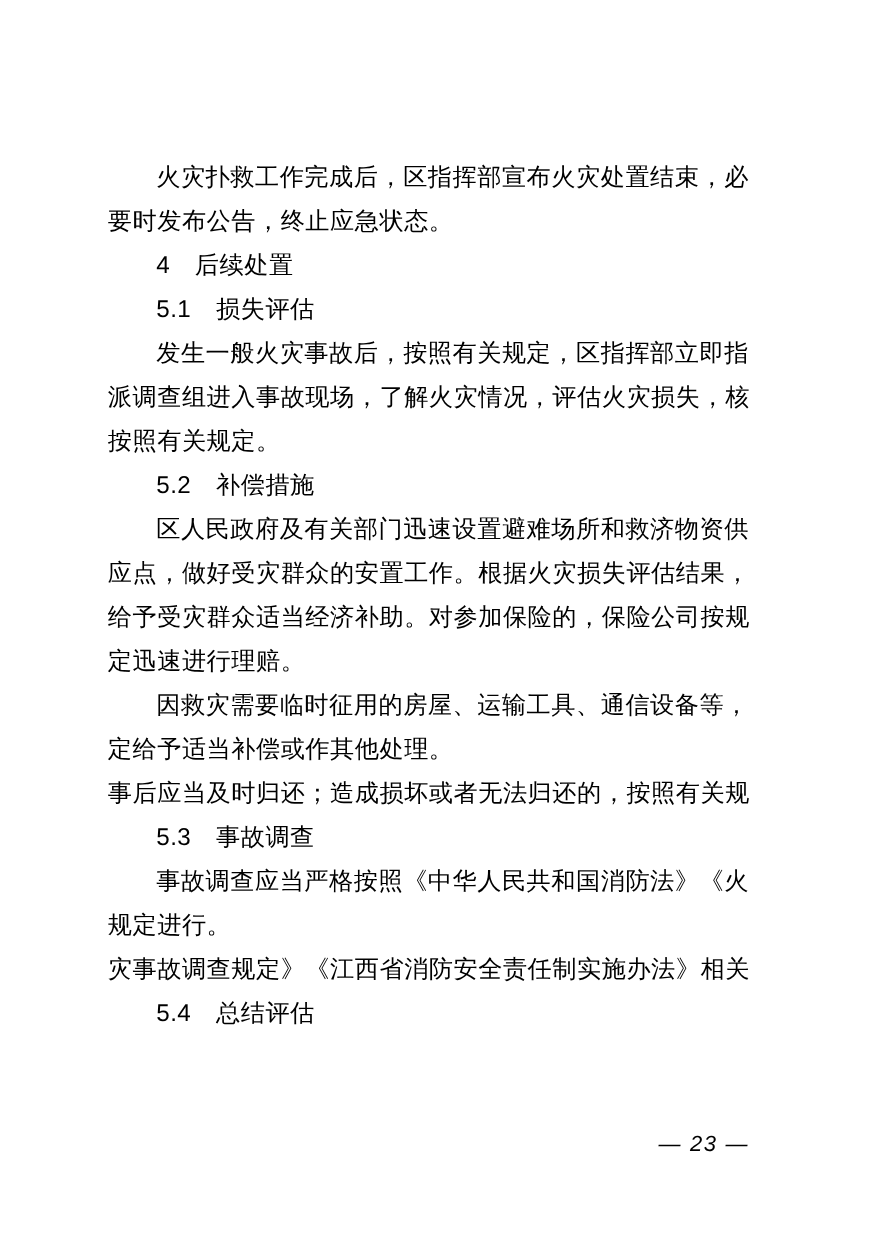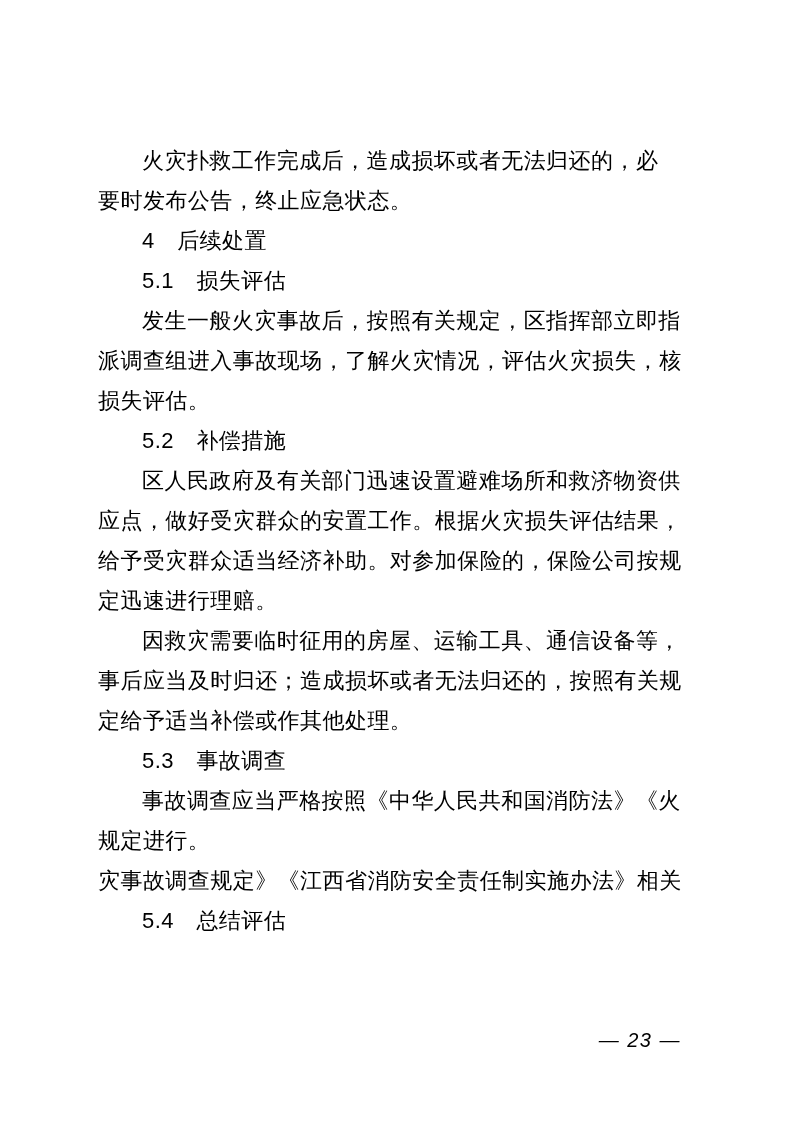--- a/index.html
+++ b/index.html
@@ -34,35 +34,35 @@
     line-height: 24px;
     letter-spacing: 1.5px;
     white-space: nowrap;
     font-style: italic;
   }
 </style>
 </head>
 <body>
 
 <main class="doc-body">
-    <div class="line indent">火灾扑救工作完成后，造成损坏或者无法归还的，必</div>
+    <div class="line indent">火灾扑救工作完成后，区指挥部宣布火灾处置结束，必</div>
     <div class="line">要时发布公告，终止应急状态。</div>
     <div class="line indent">4　后续处置</div>
     <div class="line indent">5.1　损失评估</div>
     <div class="line indent">发生一般火灾事故后，按照有关规定，区指挥部立即指</div>
     <div class="line">派调查组进入事故现场，了解火灾情况，评估火灾损失，核</div>
-    <div class="line">损失评估。</div>
+    <div class="line">按照有关规定。</div>
     <div class="line indent">5.2　补偿措施</div>
     <div class="line indent">区人民政府及有关部门迅速设置避难场所和救济物资供</div>
     <div class="line">应点，做好受灾群众的安置工作。根据火灾损失评估结果，</div>
     <div class="line">给予受灾群众适当经济补助。对参加保险的，保险公司按规</div>
     <div class="line">定迅速进行理赔。</div>
     <div class="line indent">因救灾需要临时征用的房屋、运输工具、通信设备等，</div>
+    <div class="line">定给予适当补偿或作其他处理。</div>
     <div class="line">事后应当及时归还；造成损坏或者无法归还的，按照有关规</div>
-    <div class="line">定给予适当补偿或作其他处理。</div>
     <div class="line indent">5.3　事故调查</div>
     <div class="line indent">事故调查应当严格按照《中华人民共和国消防法》《火</div>
     <div class="line">规定进行。</div>
     <div class="line">灾事故调查规定》《江西省消防安全责任制实施办法》相关</div>
     <div class="line indent">5.4　总结评估</div>
   </main>
 
 <div class="page-number">— 23 —</div>
 
 </body></html>

